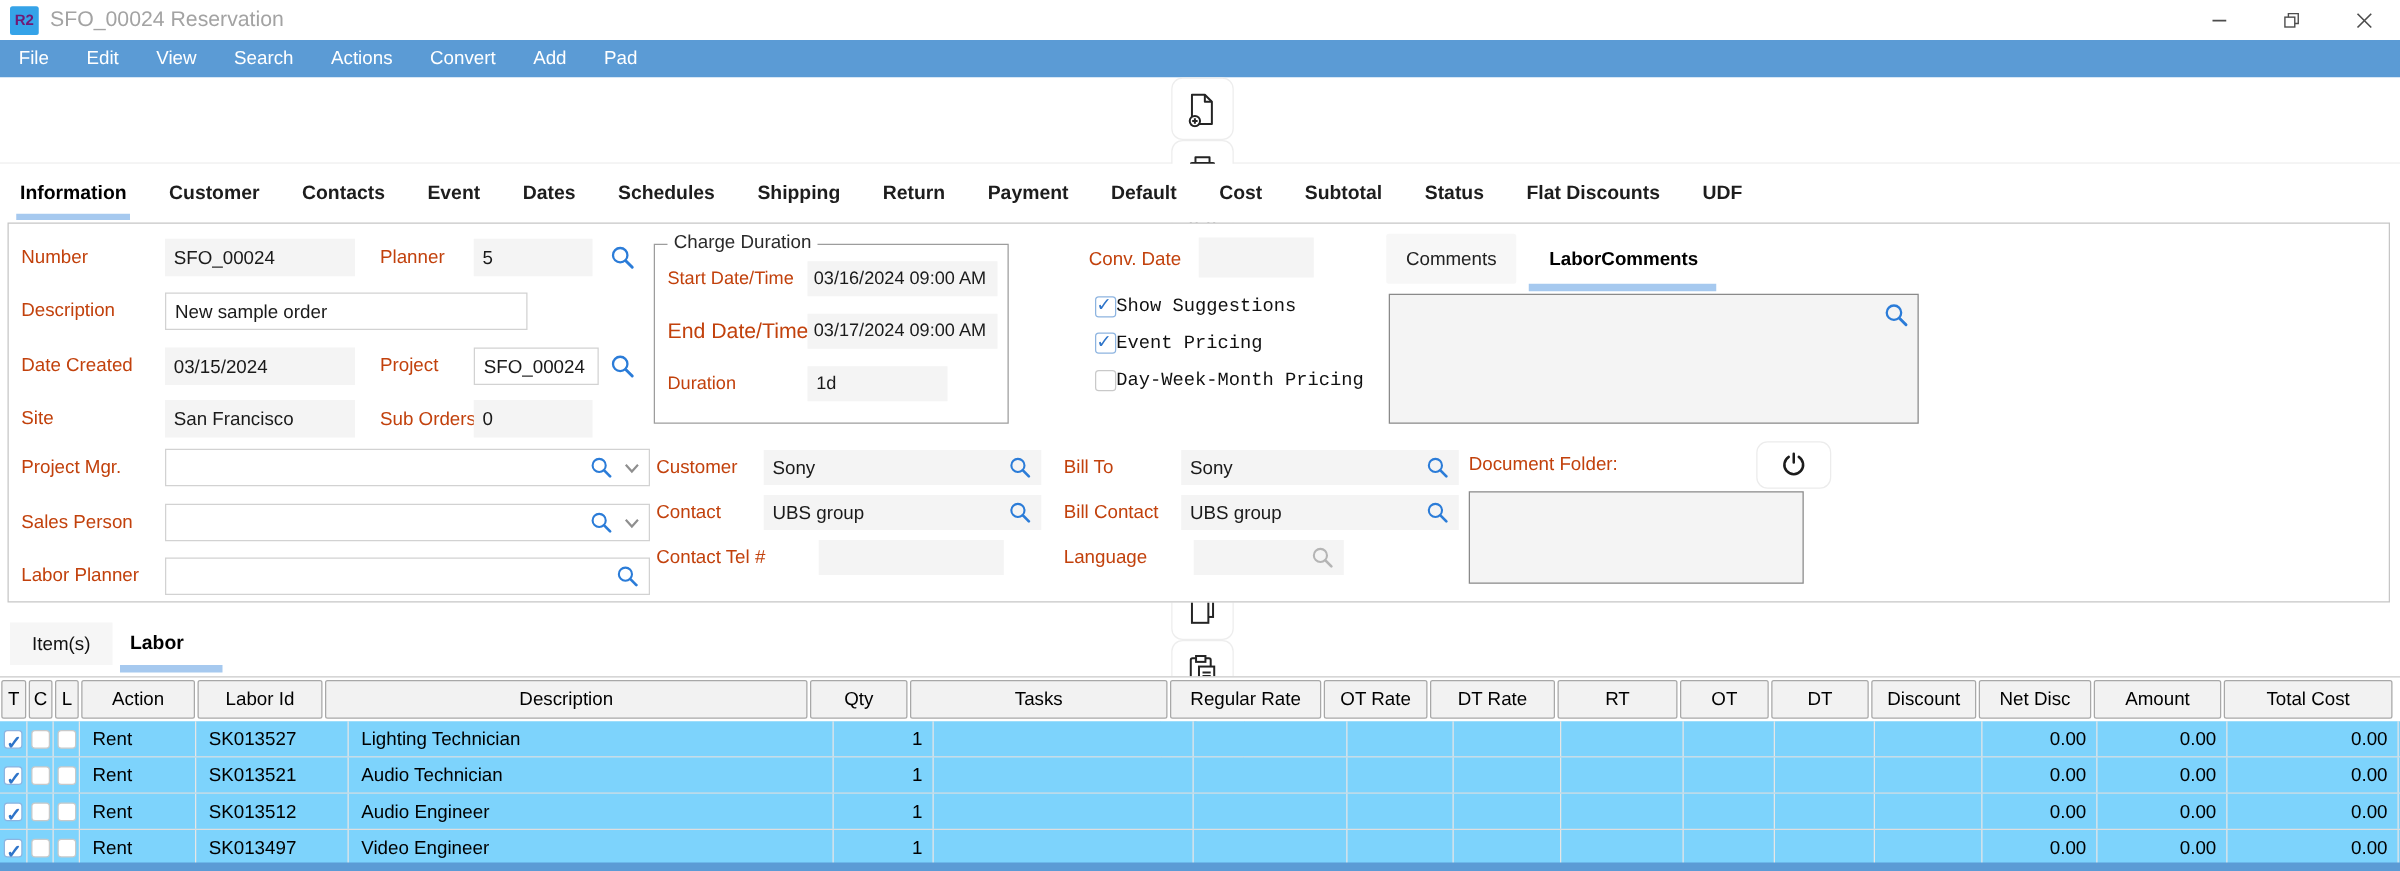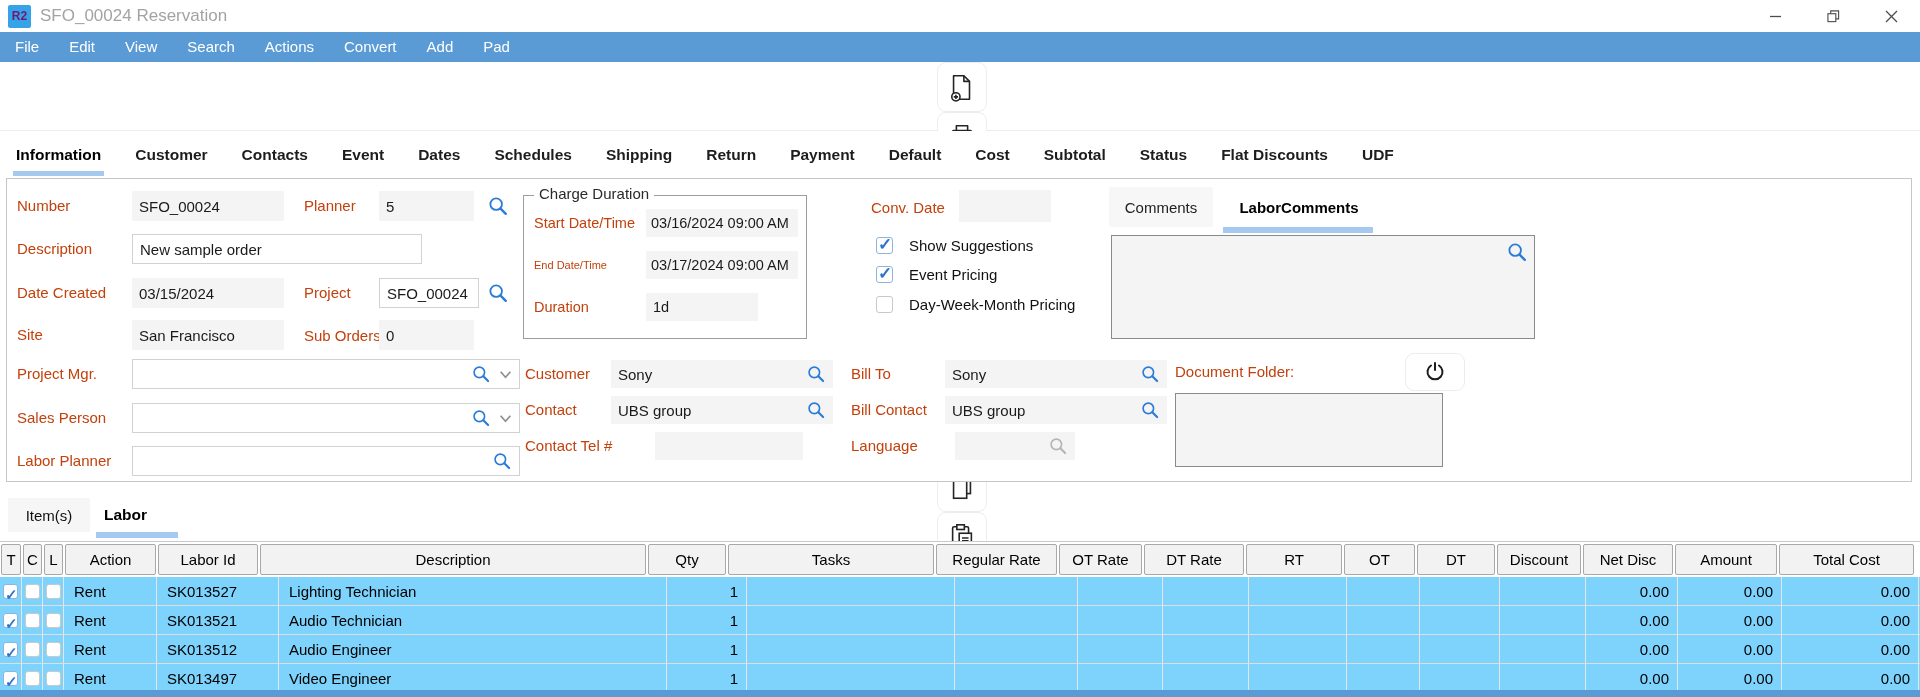--- a/index.html
+++ b/index.html
@@ -52,21 +52,21 @@
   .qbtn svg{width:22px;height:22px;}
   .ci{width:13px;height:9px;color:#8f8f8f;flex:none;margin-left:8px;}
   .fieldset{position:absolute;border:1px solid #9d9d9d;background:#fff;}
   .legend{position:absolute;left:10px;top:-11px;background:#fff;padding:0 5px;color:#2a2a2a;font-size:15px;}
   .cb{width:17px;height:17px;background:#fff;border:1px solid #c9c9c9;border-radius:3px;position:relative;
       box-sizing:border-box;flex:none;display:inline-block;}
   .cb.checked{border-color:#8db4e0;}
   .cb.checked::after{content:"\2713";position:absolute;left:1px;top:-4px;font-size:17px;font-weight:bold;color:#2e74c9;}
   .cb.sm{width:15px;height:15px;}
   .cb.sm.checked::after{font-size:15px;top:-4px;left:1px;}
-  .optrow{position:absolute;display:flex;align-items:center;gap:16px;}
+  .optrow{position:absolute;display:flex;align-items:center;gap:0;font-family:Liberation Mono, monospace;}
   .ctab{position:absolute;height:40px;display:flex;align-items:center;justify-content:center;font-size:15px;color:#222;}
   .ctab.plain{background:#f7f7f7;border-radius:2px;}
   .ctab.activec{font-weight:bold;color:#000;}
   .cunder{position:absolute;height:6px;background:#a6c9ef;}
   .bigbox{position:absolute;border:1px solid #8a8a8a;background:#f4f4f4;box-sizing:border-box;}
   .pwr{position:absolute;width:58px;height:36px;border:1px solid #ececec;border-radius:9px;background:#fff;
        display:flex;align-items:center;justify-content:center;color:#1c1c1c;}
   .pwr svg{width:24px;height:24px;}
   
   .dtab-items{position:absolute;left:8px;top:498px;width:82px;height:34px;background:#f6f6f6;display:flex;
@@ -552,21 +552,21 @@
           <use href="#i-q"></use>
         </svg>
   </div>
 
   <div class="fieldset" style="left:516px;top:16px;width:282px;height:142px">
     <div class="legend">Charge Duration</div>
     <div class="lbl" style="left:10px;top:12px;font-size:14.5px">Start Date/Time</div>
     <div class="fld" style="left:122px;top:13px;width:152px;height:28px;font-size:14.5px;padding:0 5px">
           <span>03/16/2024 09:00 AM</span>
         </div>
-    <div class="lbl" style="left:10px;top:54px;font-size:11px">End Date/Time</div>
+    <div class="lbl" style="left:10px;top:54px;font-size:17px">End Date/Time</div>
     <div class="fld" style="left:122px;top:55px;width:152px;height:28px;font-size:14.5px;padding:0 5px">
           <span>03/17/2024 09:00 AM</span>
         </div>
     <div class="lbl" style="left:10px;top:96px;font-size:14.5px">Duration</div>
     <div class="fld" style="left:122px;top:97px;width:112px;height:28px;font-size:14.5px">
           <span>1d</span>
         </div>
   </div>
 
   <div class="lbl" style="left:864px;top:14px">Conv. Date</div>

